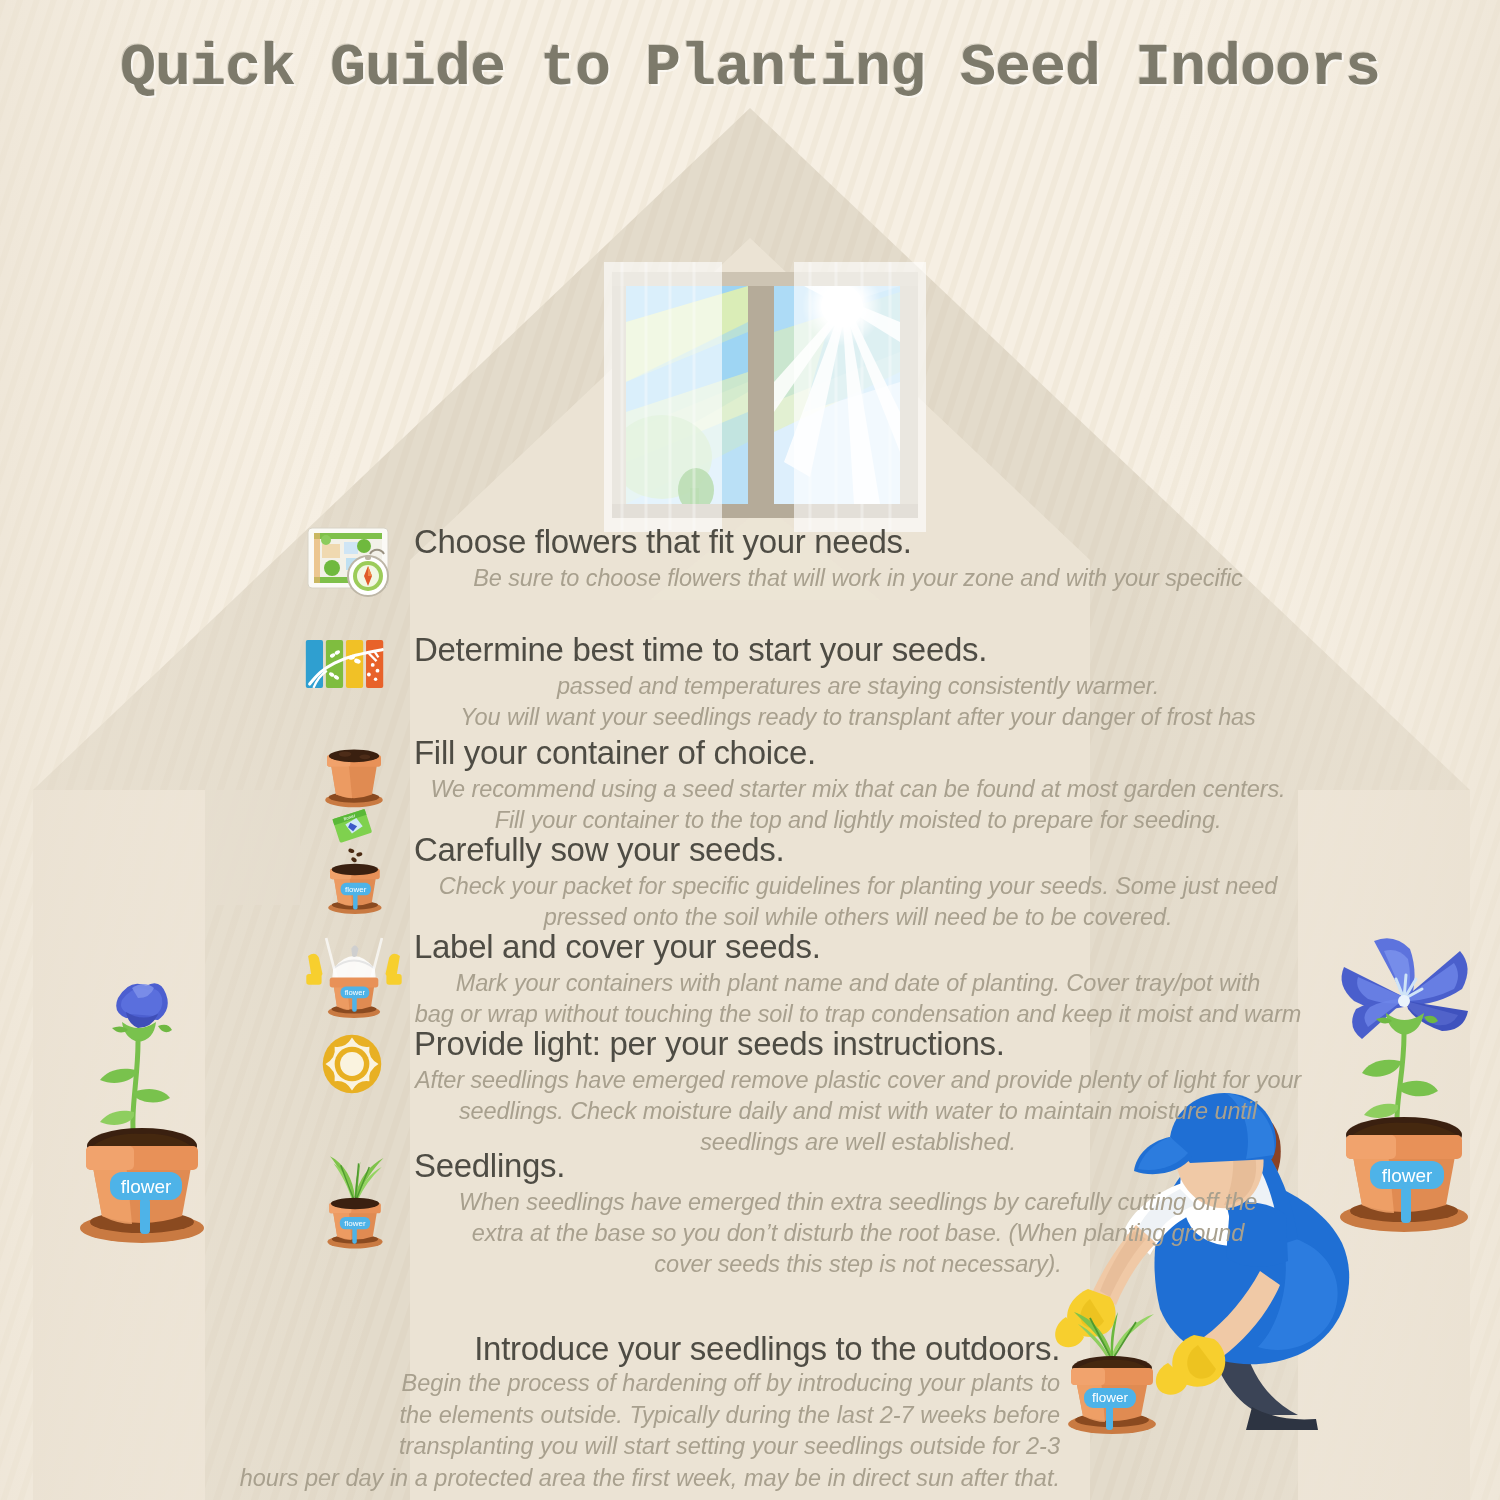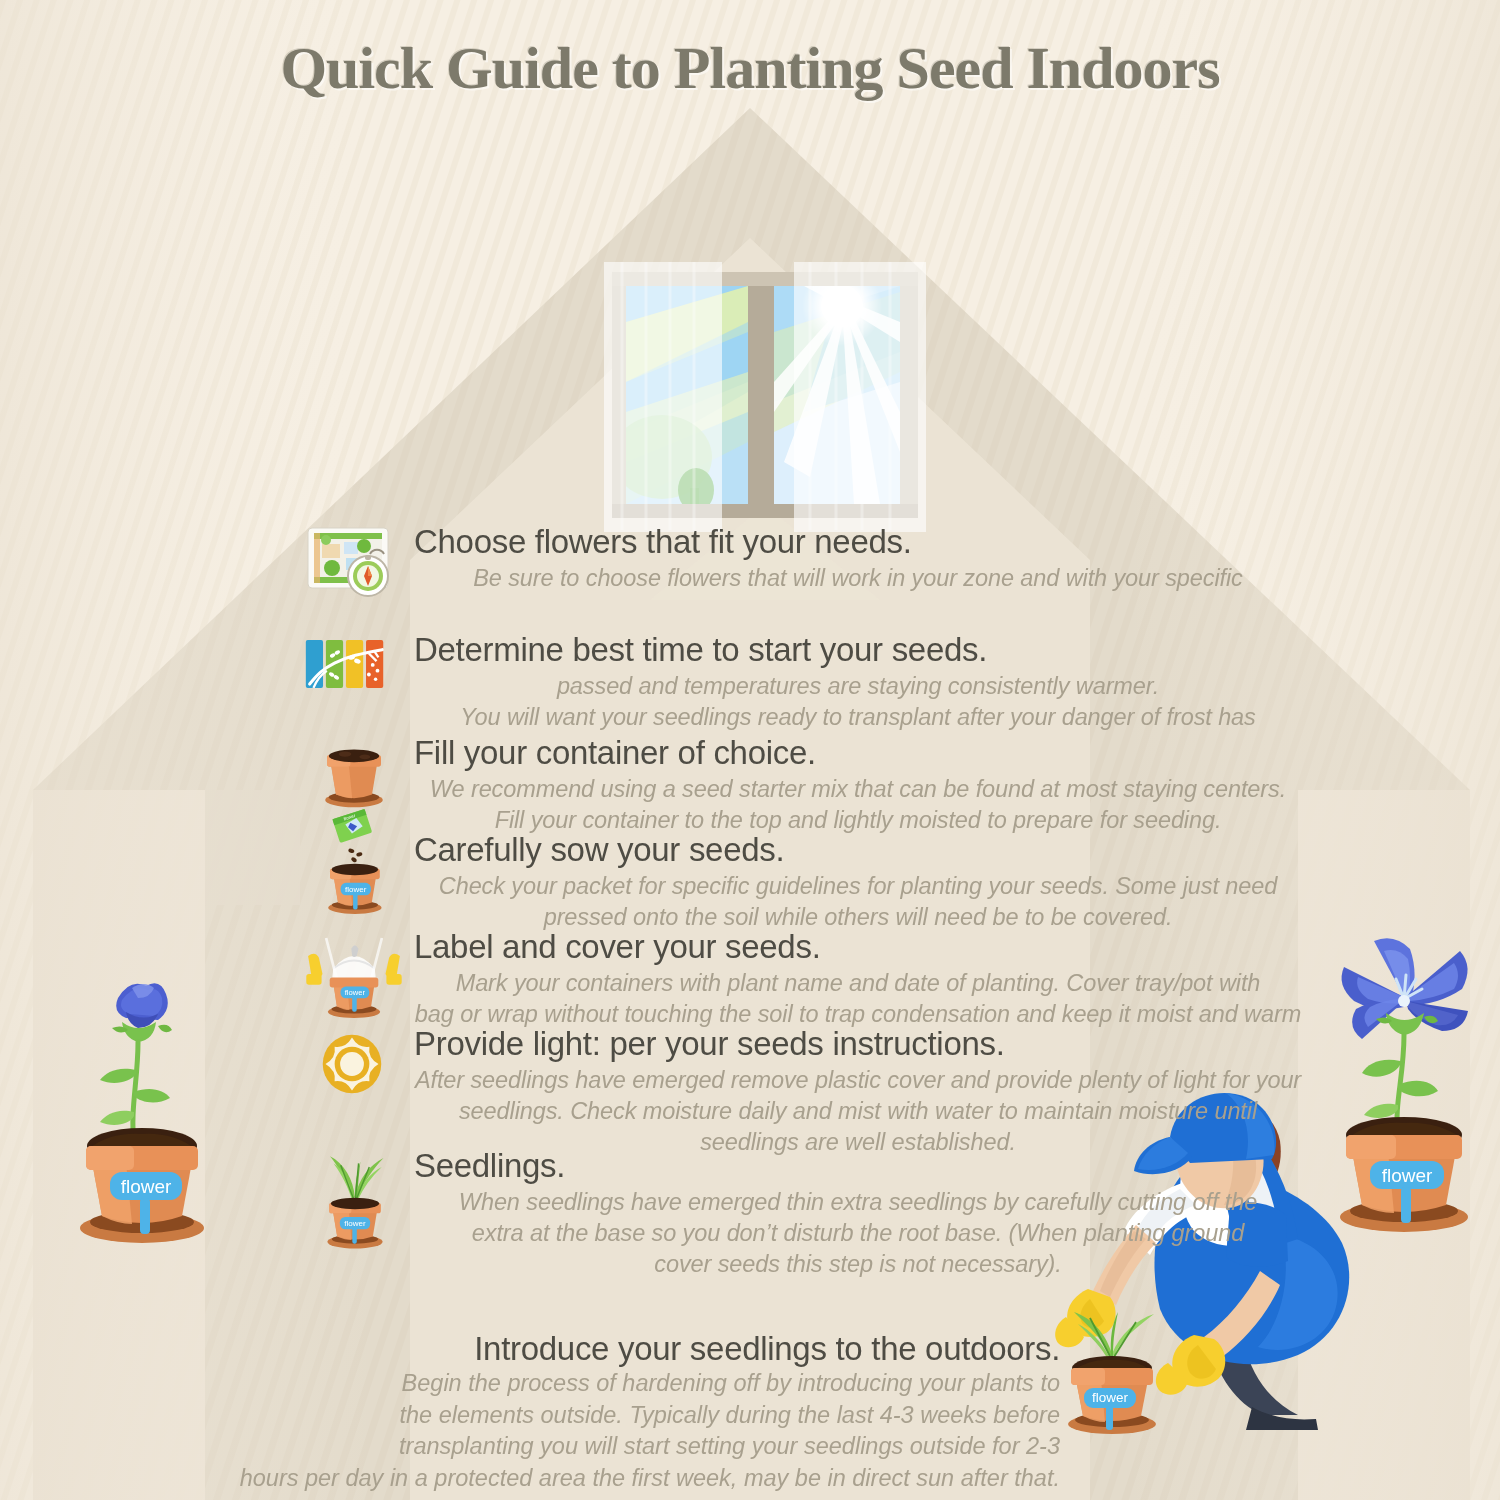--- a/index.html
+++ b/index.html
@@ -17,21 +17,21 @@
 
   
   #title {
     position:absolute; top:34px; left:0; width:1500px;
     text-align:center;
     font-size:60px;
     font-weight:bold;
     letter-spacing:-1px;
     color:#7d7a6b;
     text-shadow:2px 2px 0 rgba(255,255,255,.55), -1px -1px 0 rgba(120,115,100,.25);
-    font-family:Liberation Serif, serif;
+    font-family:Liberation Mono, monospace;
     z-index:40;
   }
 
   
   #window-illustration { position:absolute; left:604px; top:262px; width:322px; height:272px; z-index:12; }
 
   
   #steps { position:absolute; left:302px; top:524px; width:1000px; z-index:25; }
   .step { position:relative; min-height:0; padding-left:112px; margin-bottom:0; }
   .step-icon {
@@ -252,21 +252,21 @@
           <rect x="10" y="20" width="60" height="13" rx="3" fill="#e89158"></rect>
           <rect x="10" y="20" width="26" height="13" rx="3" fill="#f2a671" opacity=".8"></rect>
           <path d="M12 22 Q40 10 68 22 Q40 30 12 22 Z" fill="#40230f"></path>
           <ellipse cx="40" cy="21" rx="28" ry="7" fill="#3a2010"></ellipse>
           <ellipse cx="30" cy="19" rx="7" ry="3" fill="#52301a" opacity=".8"></ellipse>
           <ellipse cx="52" cy="22" rx="6" ry="2.6" fill="#52301a" opacity=".8"></ellipse>
         </svg>
       </div>
       <div class="step-heading">Fill your container of choice.</div>
       <div class="step-body">
-        <p>We recommend using a seed starter mix that can be found at most staying centers.</p>
+        <p>We recommend using a seed starter mix that can be found at most garden centers.</p>
         <p>Fill your container to the top and lightly moisted to prepare for seeding.</p>
       </div>
     </div>
 
     <div class="step" style="height:97px;">
       <div class="step-icon" style="left:12px; top:-24px;">
         <svg viewBox="0 0 90 120" width="80" height="107">
 
           <g transform="rotate(-18 44 26)">
             <rect x="26" y="6" width="38" height="28" rx="2" fill="#7fd14e"></rect>
@@ -394,21 +394,21 @@
         <p>extra at the base so you don’t disturb the root base. (When planting ground</p>
         <p>cover seeds this step is not necessary).</p>
       </div>
     </div>
   </div>
 
   <div id="footer">
     <div id="footer-heading">Introduce your seedlings to the outdoors.</div>
     <div id="footer-body">
       <p>Begin the process of hardening off by introducing your plants to</p>
-      <p>the elements outside.  Typically during the last 4-3 weeks before</p>
+      <p>the elements outside.  Typically during the last 2-7 weeks before</p>
       <p>transplanting you will start setting your seedlings outside for 2-3</p>
       <p>hours per day in a protected area the first week, may be in direct sun after that.</p>
     </div>
   </div>
 
   <svg id="flower-left" viewBox="0 0 165 295">
 
     <g>
       <path d="M58 38 Q70 18 86 26 Q100 18 106 34 Q112 50 98 60 L66 58 Q52 52 58 38 Z" fill="#4c5fd0"></path>
       <path d="M62 40 Q74 24 88 30 Q98 26 102 38 Q104 50 94 56 L70 54 Q58 50 62 40 Z" fill="#5a6fdd"></path>

